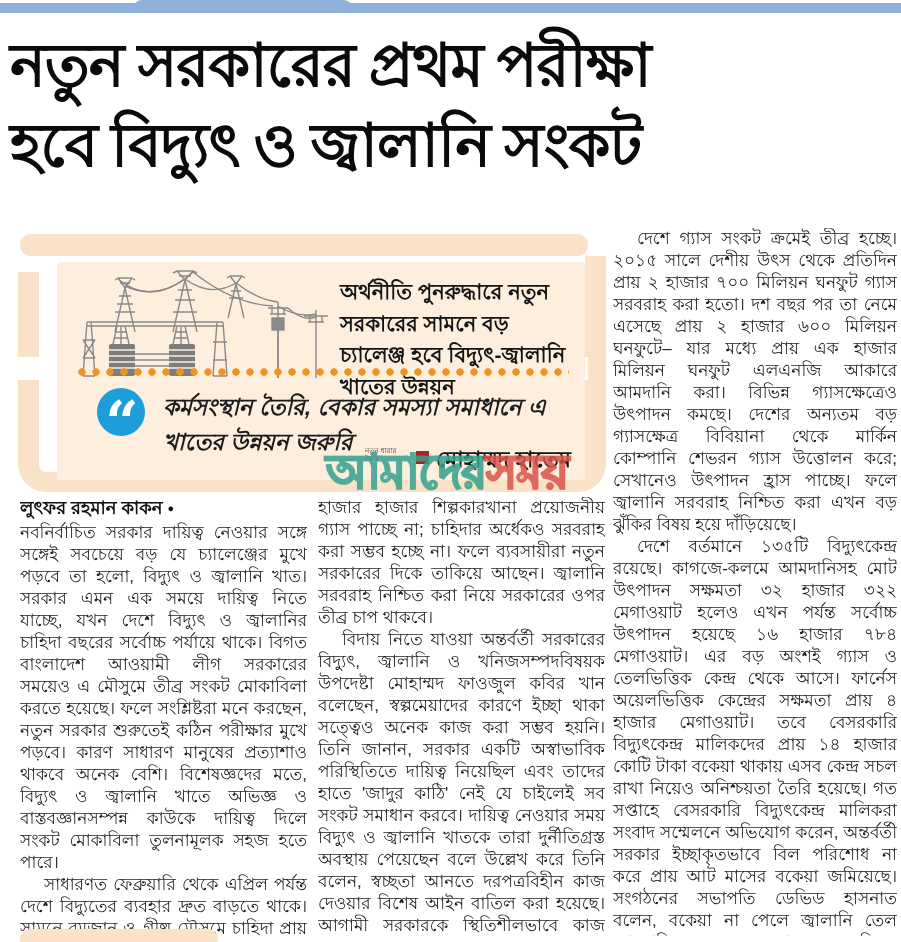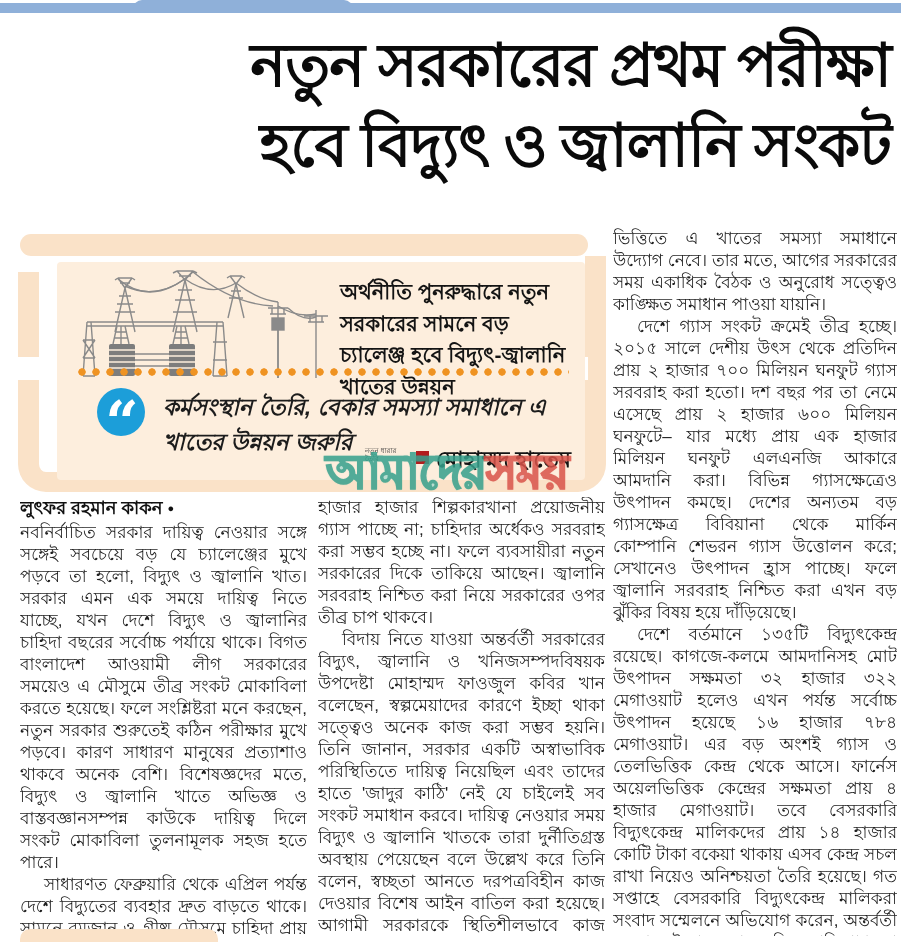--- a/index.html
+++ b/index.html
@@ -9,21 +9,21 @@
     font-family:"Liberation Sans", sans-serif;
     color:#1f1f1f;
   }
   
   .topbar{position:absolute;left:0;top:3px;width:901px;height:10px;background:#8fb0d9;}
   .toptab{position:absolute;left:133px;top:0;width:220px;height:13px;background:#8fb0d9;
           border-radius:9px 9px 0 0;}
   
   .headline{
     position:absolute;left:10px;top:26px;width:881px;margin:0;
-    text-align:right;font-family:"Liberation Serif", serif;
+    text-align:left;font-family:"Liberation Serif", serif;
     font-weight:700;font-size:60px;line-height:1.34;color:#0a0a0a;
     letter-spacing:-1px;
   }
   
   .frame-top{position:absolute;left:20px;top:234px;width:568px;height:22px;
              background:#fae2c8;border-radius:12px;}
   .uframe{position:absolute;left:18px;top:256px;width:546px;height:216px;
           border-left:21px solid #fae2c8;border-right:21px solid #fae2c8;
           border-bottom:20px solid #fae2c8;border-radius:0 0 28px 28px;}
   .notch{position:absolute;background:#ffffff;}
@@ -157,20 +157,19 @@
     <p class="para indent">সাধারণত ফেব্রুয়ারি থেকে এপ্রিল পর্যন্ত দেশে বিদ্যুতের ব্যবহার দ্রুত বাড়তে থাকে। সামনে রমজান ও গ্রীষ্ম মৌসুমে চাহিদা প্রায় ১৮ হাজার মেগাওয়াটে পৌঁছাতে পারে। তবে এত বিদ্যুৎ উৎপাদনের জন্য যে পরিমাণ জ্বালানি ও অর্থের প্রয়োজন, সেখানে বড় ঘাটতি রয়েছে। অর্থের সংস্থান করলেও অবকাঠামোগত সীমাবদ্ধতা রয়েছে। বিশেষ করে সরকার চাইলেও প্রতিদিন এক হাজার এমএমসিএফডির বেশি গ্যাস আমদানি করতে পারবে না। কারণ এর বেশি এলএনজি আমদানির মতো টার্মিনাল সক্ষমতা নেই। অন্যদিকে</p>
   </div>
 
   <div class="col col2">
     <p class="para">হাজার হাজার শিল্পকারখানা প্রয়োজনীয় গ্যাস পাচ্ছে না; চাহিদার অর্ধেকও সরবরাহ করা সম্ভব হচ্ছে না। ফলে ব্যবসায়ীরা নতুন সরকারের দিকে তাকিয়ে আছেন। জ্বালানি সরবরাহ নিশ্চিত করা নিয়ে সরকারের ওপর তীব্র চাপ থাকবে।</p>
     <p class="para indent">বিদায় নিতে যাওয়া অন্তর্বর্তী সরকারের বিদ্যুৎ, জ্বালানি ও খনিজসম্পদবিষয়ক উপদেষ্টা মোহাম্মদ ফাওজুল কবির খান বলেছেন, স্বল্পমেয়াদের কারণে ইচ্ছা থাকা সত্ত্বেও অনেক কাজ করা সম্ভব হয়নি। তিনি জানান, সরকার একটি অস্বাভাবিক পরিস্থিতিতে দায়িত্ব নিয়েছিল এবং তাদের হাতে 'জাদুর কাঠি' নেই যে চাইলেই সব সংকট সমাধান করবে। দায়িত্ব নেওয়ার সময় বিদ্যুৎ ও জ্বালানি খাতকে তারা দুর্নীতিগ্রস্ত অবস্থায় পেয়েছেন বলে উল্লেখ করে তিনি বলেন, স্বচ্ছতা আনতে দরপত্রবিহীন কাজ দেওয়ার বিশেষ আইন বাতিল করা হয়েছে। আগামী সরকারকে স্থিতিশীলভাবে কাজ করতে হবে এবং জনগণের সহায়তা প্রয়োজন– নইলে দেশের ক্ষতি হবে।</p>
 
   </div>
 
   <div class="col col3">
-    <p class="para">ভিত্তিতে এ খাতের সমস্যা সমাধানে উদ্যোগ নেবে। তার মতে, আগের সরকারের সময় একাধিক বৈঠক ও অনুরোধ সত্ত্বেও কাঙ্ক্ষিত সমাধান পাওয়া যায়নি।</p>
     <p class="para indent">দেশে গ্যাস সংকট ক্রমেই তীব্র হচ্ছে। ২০১৫ সালে দেশীয় উৎস থেকে প্রতিদিন প্রায় ২ হাজার ৭০০ মিলিয়ন ঘনফুট গ্যাস সরবরাহ করা হতো। দশ বছর পর তা নেমে এসেছে প্রায় ২ হাজার ৬০০ মিলিয়ন ঘনফুটে– যার মধ্যে প্রায় এক হাজার মিলিয়ন ঘনফুট এলএনজি আকারে আমদানি করা। বিভিন্ন গ্যাসক্ষেত্রেও উৎপাদন কমছে। দেশের অন্যতম বড় গ্যাসক্ষেত্র বিবিয়ানা থেকে মার্কিন কোম্পানি শেভরন গ্যাস উত্তোলন করে; সেখানেও উৎপাদন হ্রাস পাচ্ছে। ফলে জ্বালানি সরবরাহ নিশ্চিত করা এখন বড় ঝুঁকির বিষয় হয়ে দাঁড়িয়েছে।</p>
     <p class="para indent">দেশে বর্তমানে ১৩৫টি বিদ্যুৎকেন্দ্র রয়েছে। কাগজে-কলমে আমদানিসহ মোট উৎপাদন সক্ষমতা ৩২ হাজার ৩২২ মেগাওয়াট হলেও এখন পর্যন্ত সর্বোচ্চ উৎপাদন হয়েছে ১৬ হাজার ৭৮৪ মেগাওয়াট। এর বড় অংশই গ্যাস ও তেলভিত্তিক কেন্দ্র থেকে আসে। ফার্নেস অয়েলভিত্তিক কেন্দ্রের সক্ষমতা প্রায় ৪ হাজার মেগাওয়াট। তবে বেসরকারি বিদ্যুৎকেন্দ্র মালিকদের প্রায় ১৪ হাজার কোটি টাকা বকেয়া থাকায় এসব কেন্দ্র সচল রাখা নিয়েও অনিশ্চয়তা তৈরি হয়েছে। গত সপ্তাহে বেসরকারি বিদ্যুৎকেন্দ্র মালিকরা সংবাদ সম্মেলনে অভিযোগ করেন, অন্তর্বর্তী সরকার ইচ্ছাকৃতভাবে বিল পরিশোধ না করে প্রায় আট মাসের বকেয়া জমিয়েছে। সংগঠনের সভাপতি ডেভিড হাসনাত বলেন, বকেয়া না পেলে জ্বালানি তেল আমদানি সম্ভব হবে না। ফলে বিদ্যুৎ উৎপাদন ব্যাহত হবে। সামনে তাপমাত্রা বৃদ্ধির কারণে চাহিদা ১৮ হাজার মেগাওয়াট ছাড়াতে পারে; পর্যাপ্ত উৎপাদন না হলে লোডশেডিং অনিবার্য হবে। তাই রমজানের আগেই মোট বকেয়ার অন্তত ৬০ শতাংশ পরিশোধের দাবি জানিয়েছেন তারা। এই পরিস্থিতিতে বর্তমান ও আসন্ন নির্বাচিত সরকার বিদ্যুৎ ও জ্বালানি খাতে এক অস্থিতিশীল পরিস্থিতির মুখোমুখি হতে যাচ্ছে। এই সংকট মোকাবিলায় দ্রুত, সমন্বিত ও বাস্তবমুখী পদক্ষেপই হতে পারে সবচেয়ে বড় পরীক্ষা।</p>
   </div>
 
   <div class="bottom-stub"></div>
 
 </div>
 
 </body></html>

